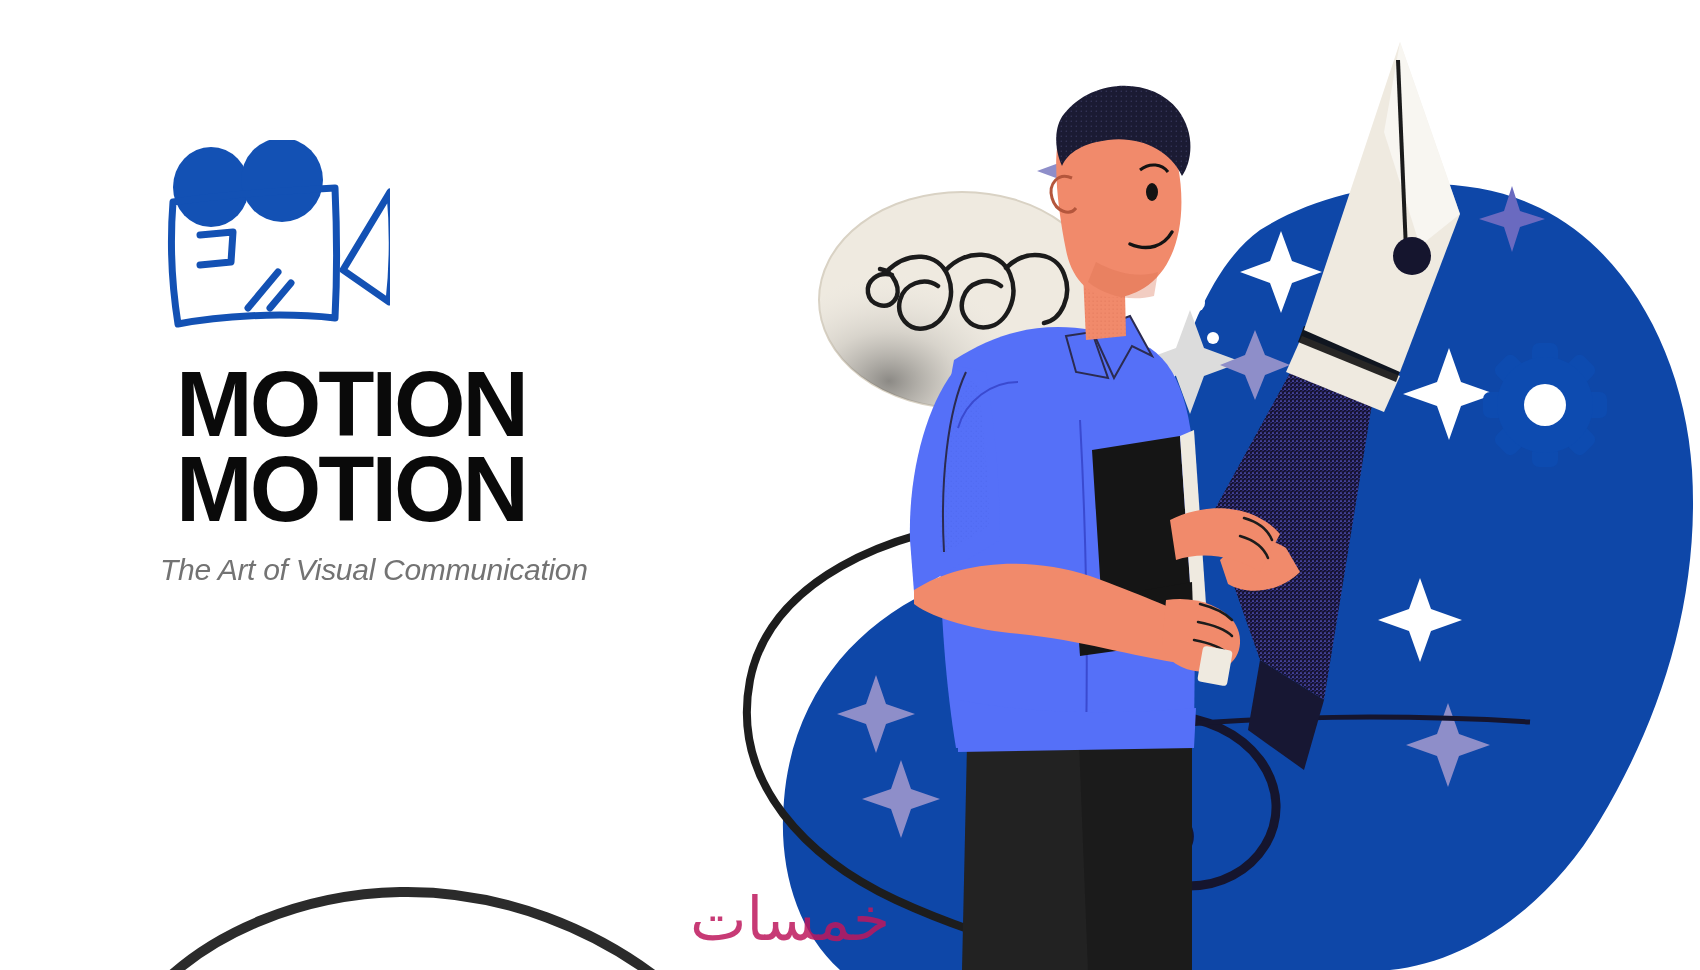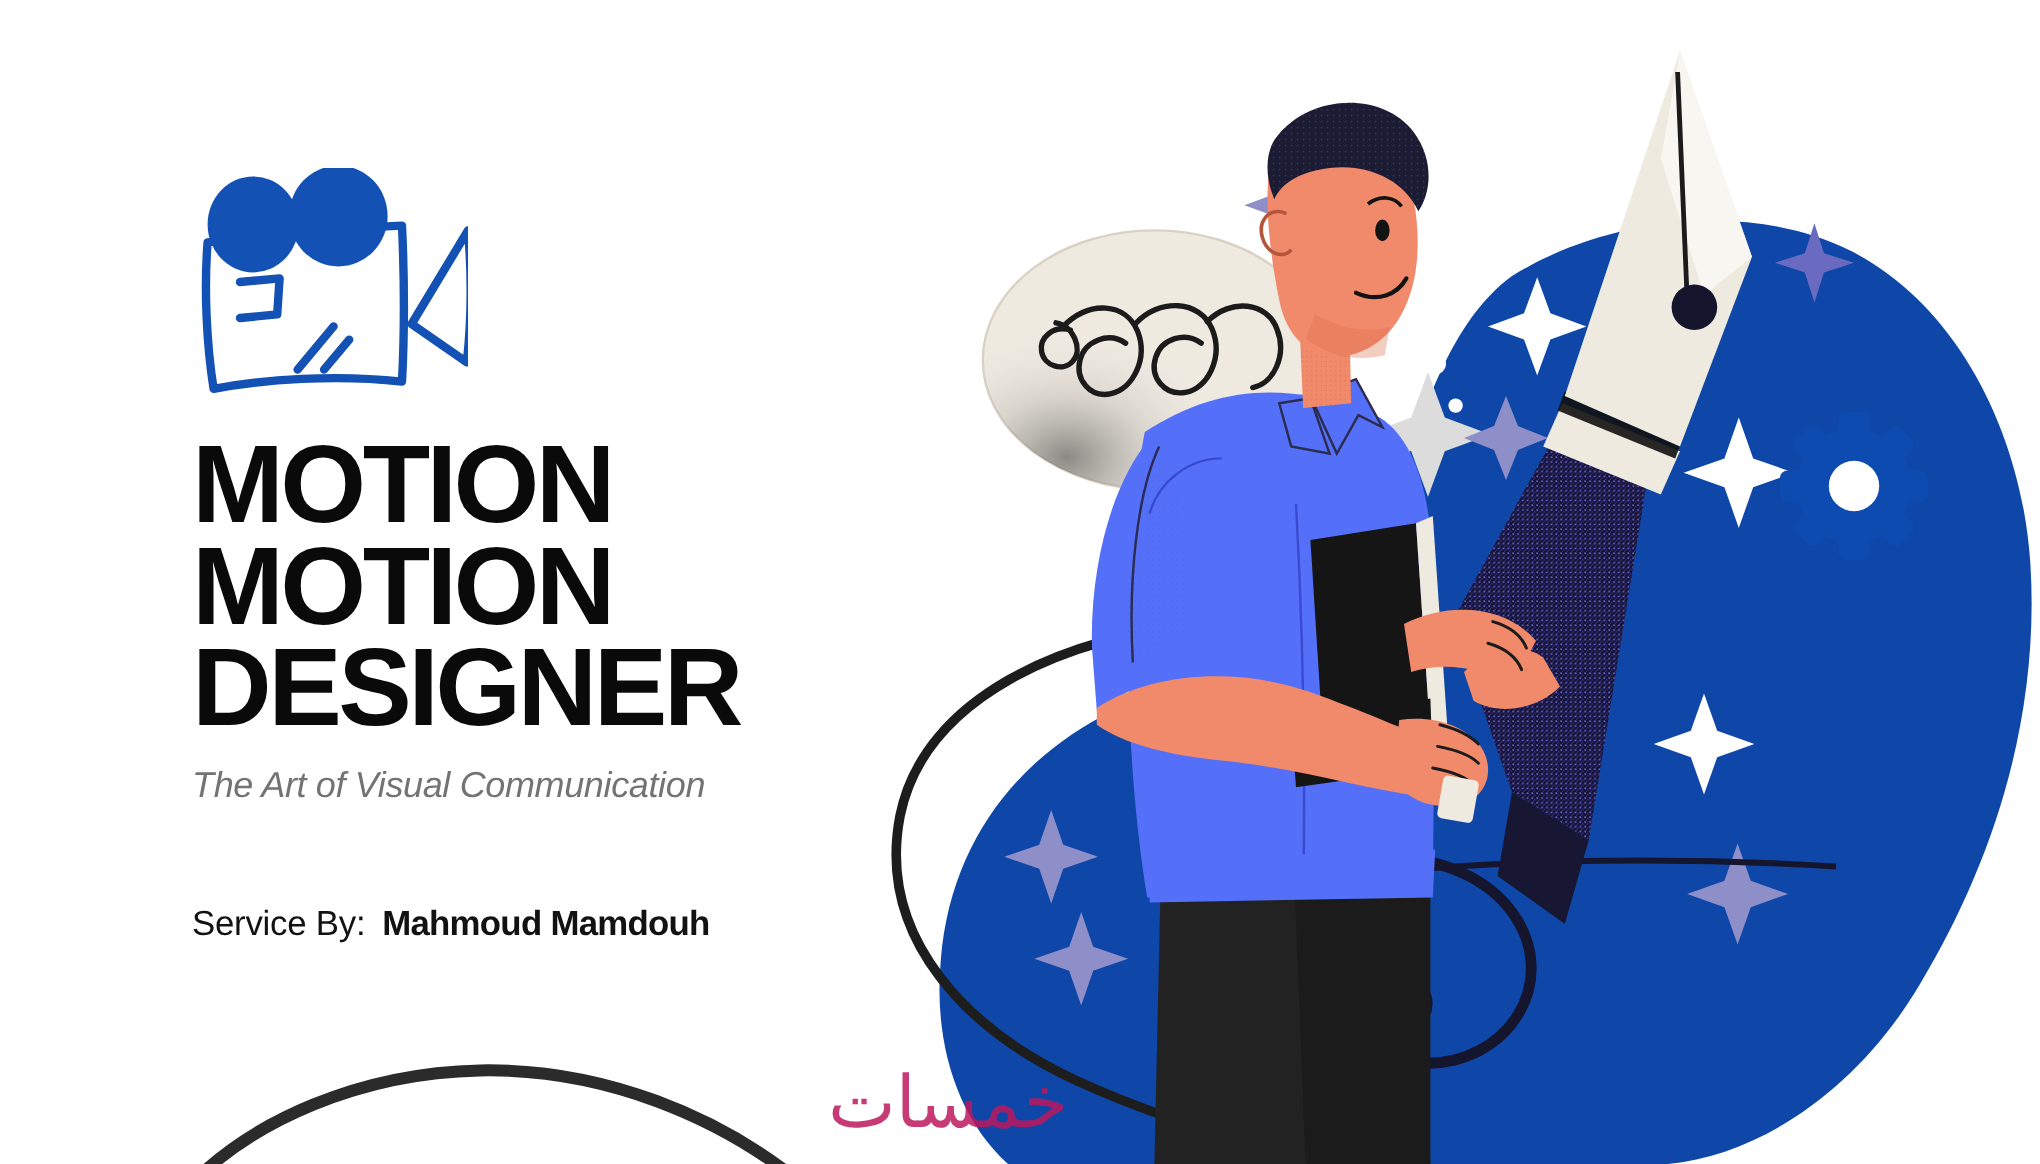--- a/index.html
+++ b/index.html
@@ -5,21 +5,21 @@
   html,body{margin:0;padding:0;background:#ffffff;}
   body{width:1700px;height:970px;overflow:hidden;font-family:"Liberation Sans",sans-serif;}
   .slide{position:relative;width:1700px;height:970px;background:#ffffff;overflow:hidden;}
 
   
   .left-col{position:absolute;left:160px;top:140px;width:620px;}
 
   .cam-icon{width:230px;height:200px;display:block;}
 
   .headline{
-    margin:0;padding:0;
+    margin:16px;padding:0;
     font-family:"Liberation Sans",sans-serif;
     font-weight:bold;
     font-size:92px;
     line-height:0.92;
     letter-spacing:-3px;
     color:#0a0a0a;
     margin-top:22px;
   }
   .headline span{display:block;}
 
@@ -310,26 +310,21 @@
         <path d="M 183 130 L 230 52 C 233 86, 233 126, 229 162 Z"></path>
         <path d="M 40 95 L 73 92 L 71 122 L 40 125"></path>
         <path d="M 118 132 L 88 168"></path>
         <path d="M 131 143 L 110 168"></path>
       </g>
     </svg>
 
     <h1 class="headline">
       <span>MOTION</span>
       <span>MOTION</span>
-      <span>DESIGNER</span>
     </h1>
 
     <p class="subtitle">The Art of Visual Communication</p>
 
-    <div class="service-line">
-      <span class="service-label">Service By:</span>
-      <span class="service-name">Mahmoud Mamdouh</span>
-    </div>
   </div>
 
   <div class="watermark">خمسات</div>
 
 </div>
 
 </body></html>

